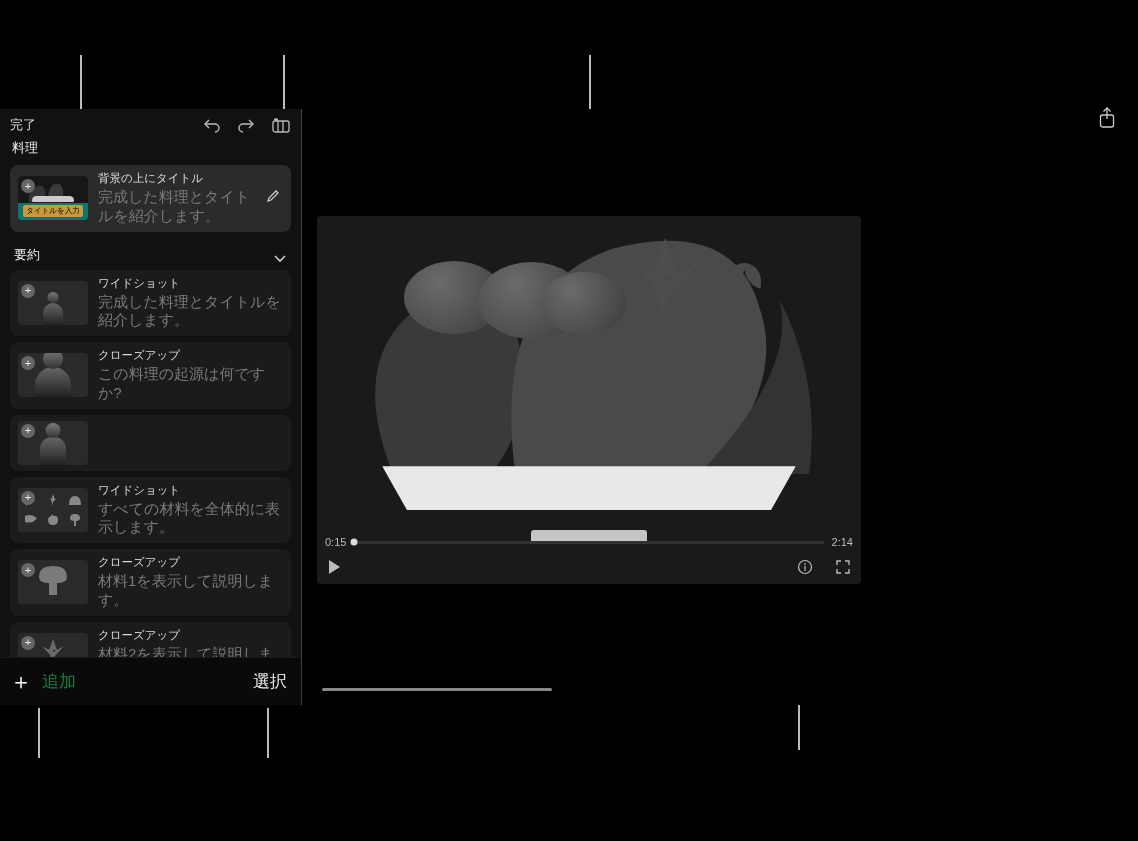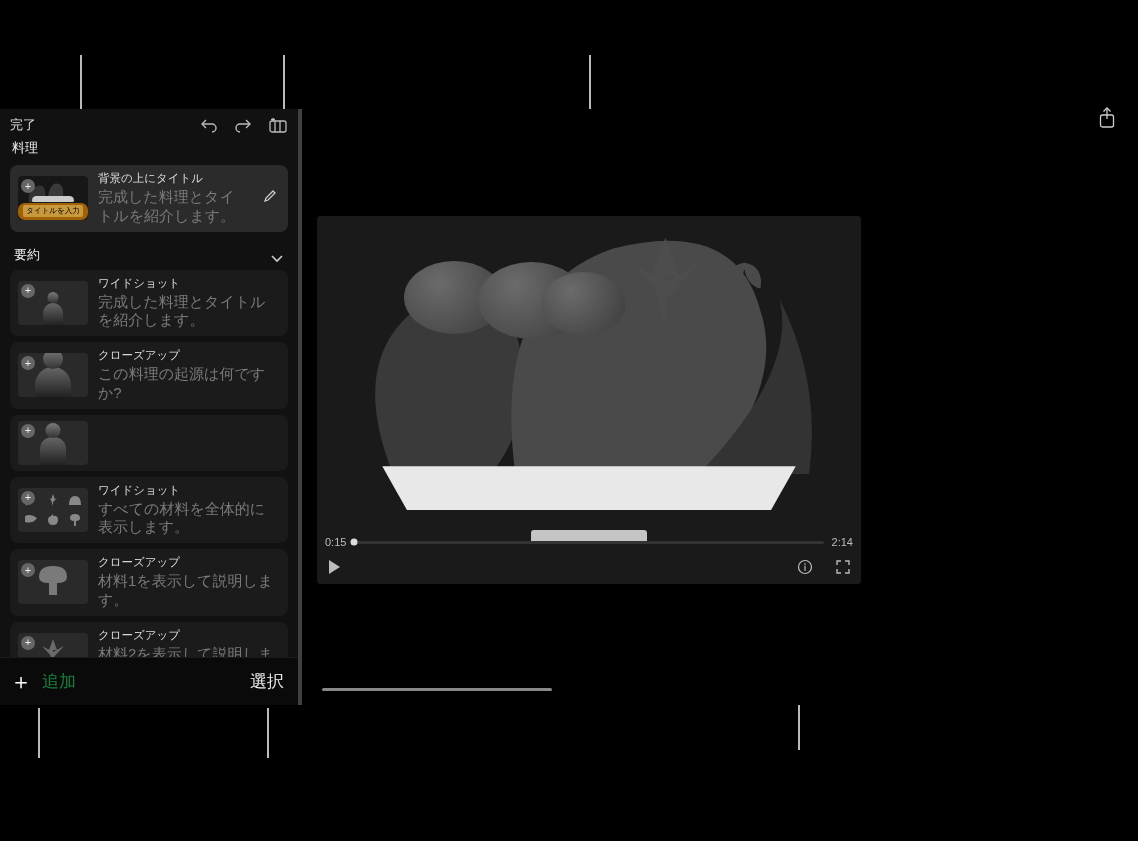--- a/index.html
+++ b/index.html
@@ -8,21 +8,21 @@
 
   
   .callout { position: absolute; background: #bbb; }
   .callout.v { width: 1.5px; }
   .callout.h { height: 1.5px; }
 
   
   .app { position: absolute; left: 0; top: 109px; width: 1138px; height: 596px; background: #000; }
 
   
-  .sidebar { position: absolute; left: 0; top: 0; width: 302px; height: 596px; background: #111; border-right: 4px solid #404040; display: flex; flex-direction: column; }
+  .sidebar { position: absolute; left: 0; top: 0; width: 302px; height: 596px; background: #111; border-right: 1px solid #404040; display: flex; flex-direction: column; }
   .sb-top { display: flex; align-items: center; justify-content: space-between; padding: 4px 10px 2px 10px; height: 30px; }
   .done { color: #ddd; font-size: 13px; cursor: pointer; }
   .sb-top-icons { display: flex; gap: 16px; align-items: center; }
   .icon { color: #bbb; cursor: pointer; }
   .icon svg { display: block; }
   .sb-title { padding: 0 12px 8px 12px; font-size: 13px; color: #eee; }
 
   .sb-scroll { flex: 1; overflow-y: hidden; padding: 0 10px; }
   .clip-row { display: flex; align-items: center; background: #1b1b1b; border-radius: 8px; padding: 6px 8px; margin-bottom: 6px; gap: 10px; position: relative; }
   .clip-row.selected { background: #2b2b2b; }
@@ -88,21 +88,21 @@
   .tb-knob { position:absolute; left:0; top:50%; transform:translate(-50%,-50%); width:7px; height:7px; background:#ddd; border-radius:50%;}
   .controls { position:absolute; left:0; right:0; bottom:4px; height:26px; display:flex; align-items:center; justify-content:space-between; padding:0 10px;}
   .ctrl-right { display:flex; gap:22px; align-items:center;}
   .play-btn svg, .info-btn svg, .full-btn svg { display:block; }
 
   
   .share { position:absolute; right:22px; top:-2px; color:#ccc; cursor:pointer; }
 
   
   .title-thumb { position:absolute; inset:0; background:#171717; border-radius:4px;}
-  .title-overlay { position:absolute; left:0; bottom:0; width:100%; height:40%; background:#a16207; display:flex; align-items:center; justify-content:center;border-radius:7px;}
+  .title-overlay { position:absolute; left:0; bottom:0; width:100%; height:40%; background:#0f766e; display:flex; align-items:center; justify-content:center;}
   .title-tag { background:#c99a3d; color:#000; font-size:7.5px; padding:1px 3px; border-radius:2px;}
   .title-steam { position:absolute; left:10%; right:10%; top:5%; height:55%;}
   .title-bowl { position:absolute; left:20%; right:20%; bottom:42%; height:14%; background:#ccc; border-radius:6px 6px 2px 2px;}
 
   
   .underline { position:absolute; left:322px; bottom:14px; width:230px; height:3px; background:#888; border-radius:2px;}
 
 </style>
 </head>
 <body>

